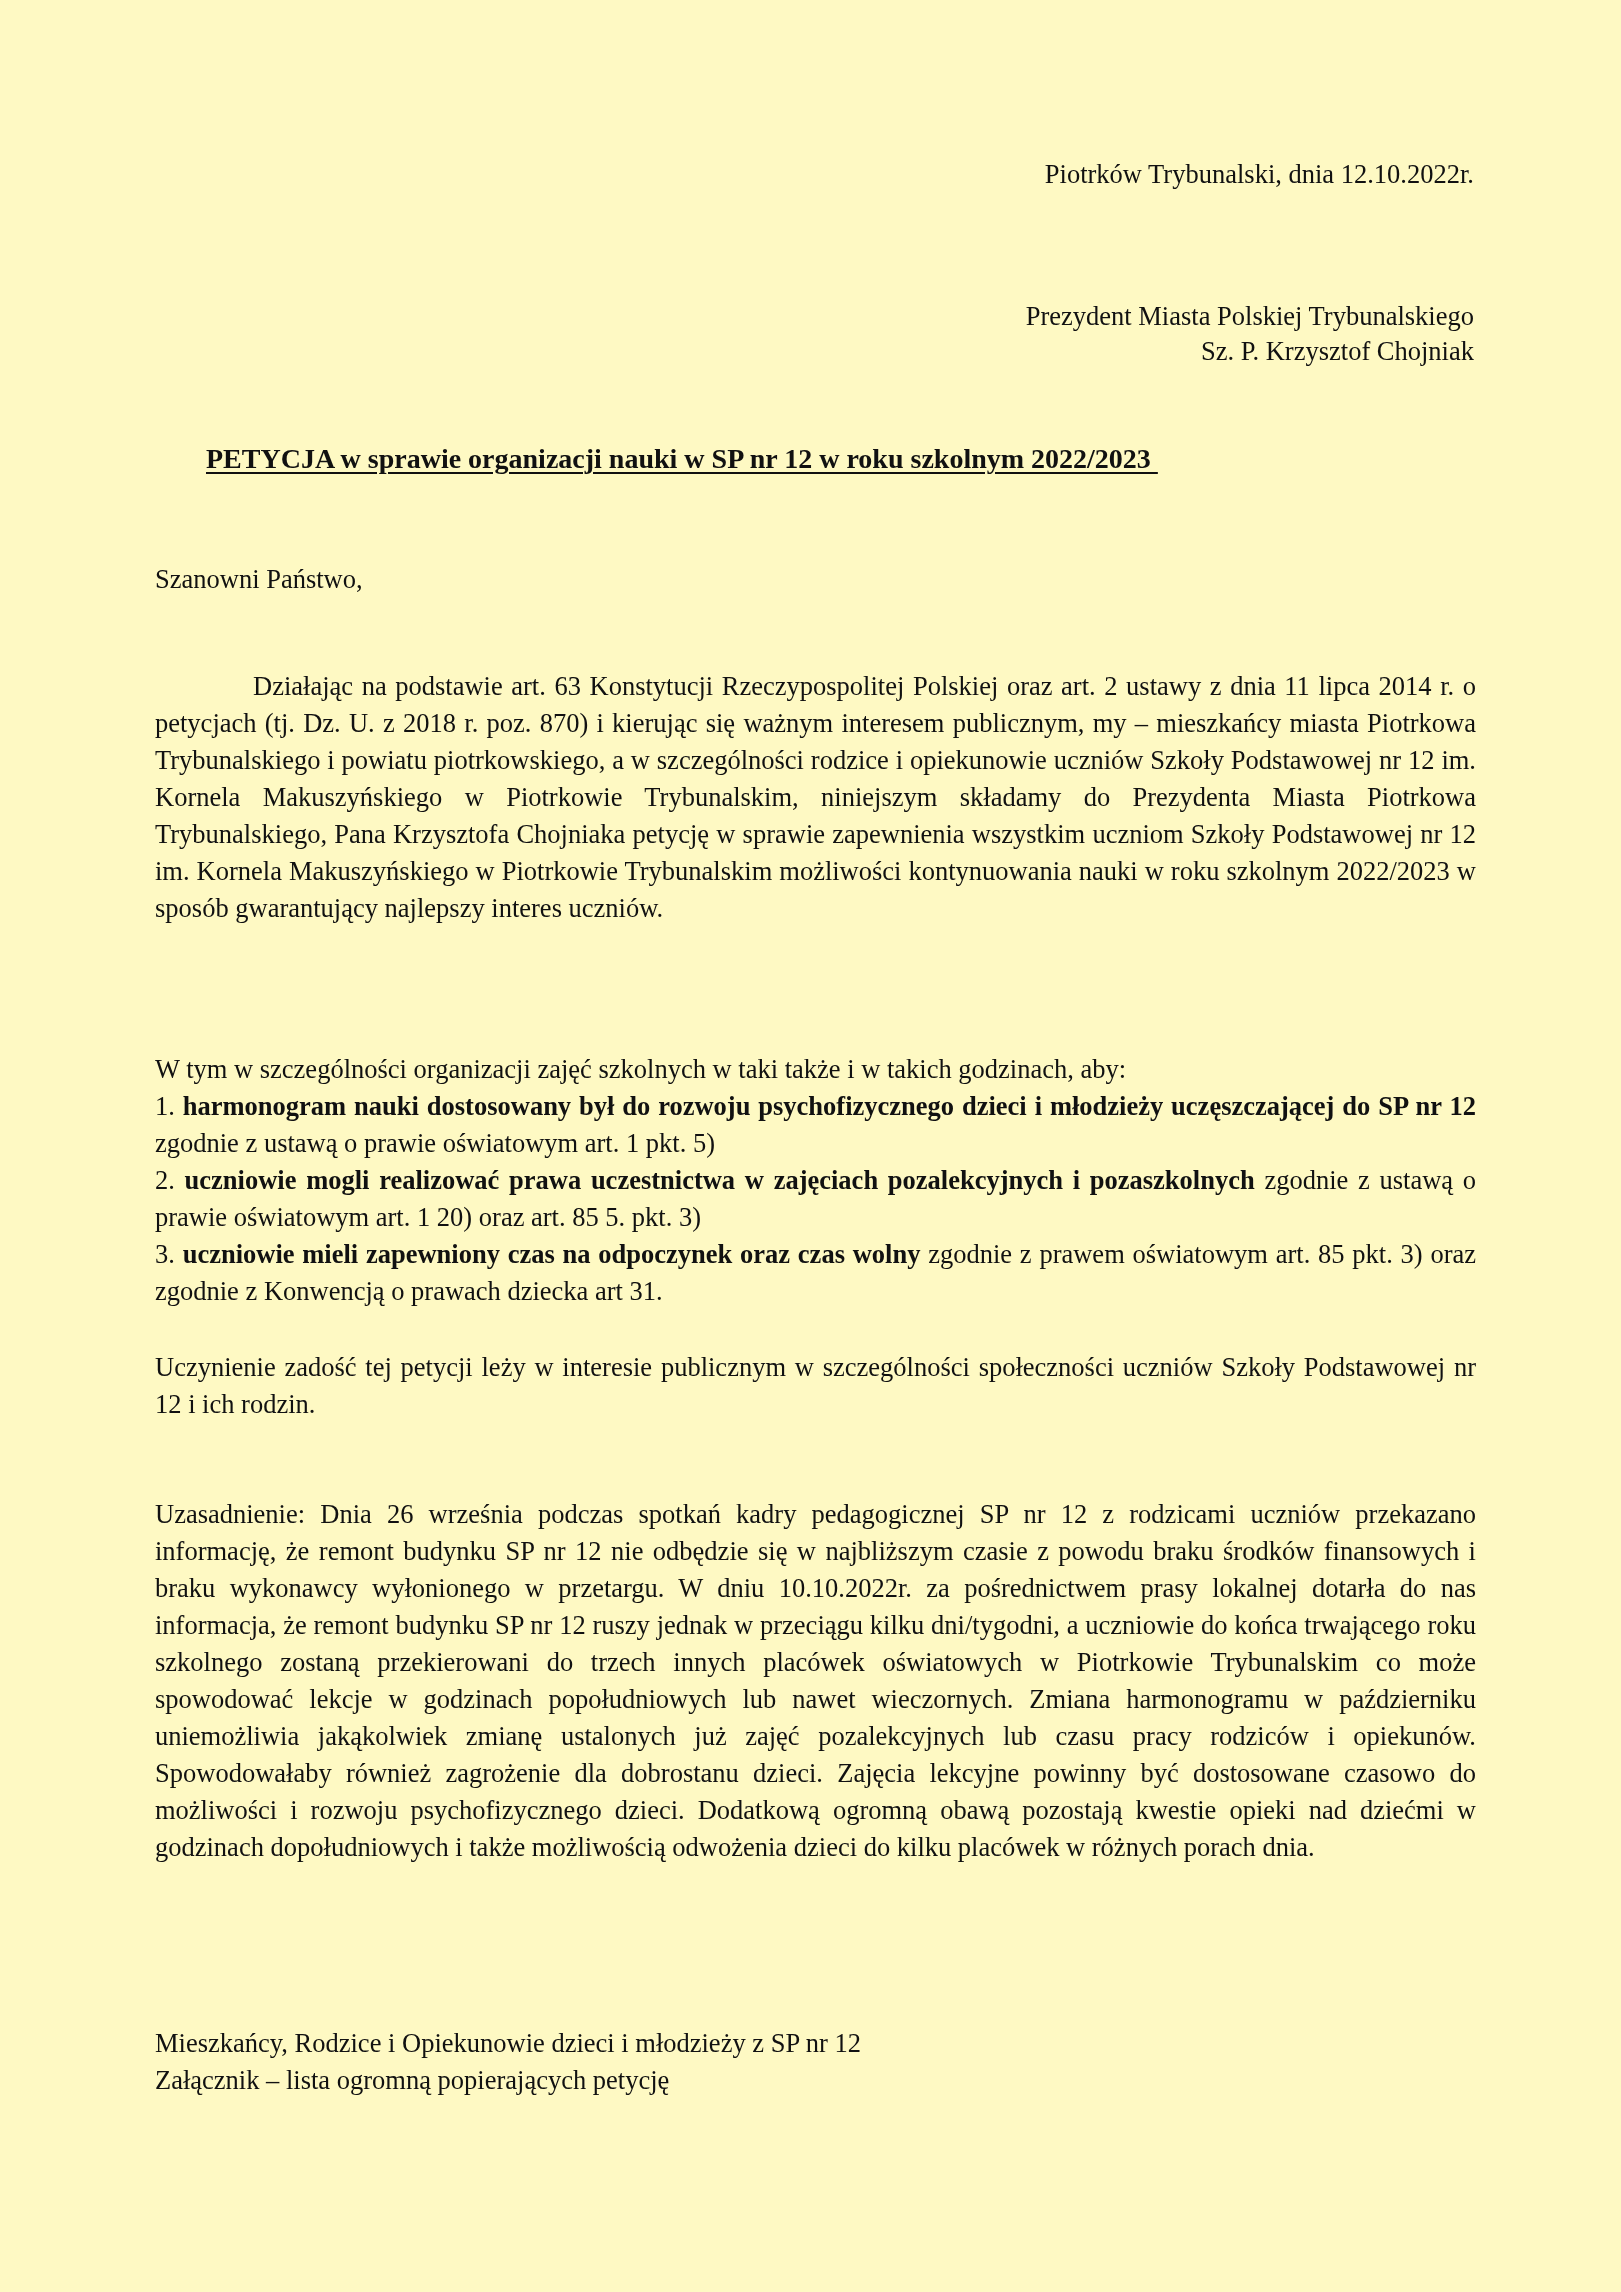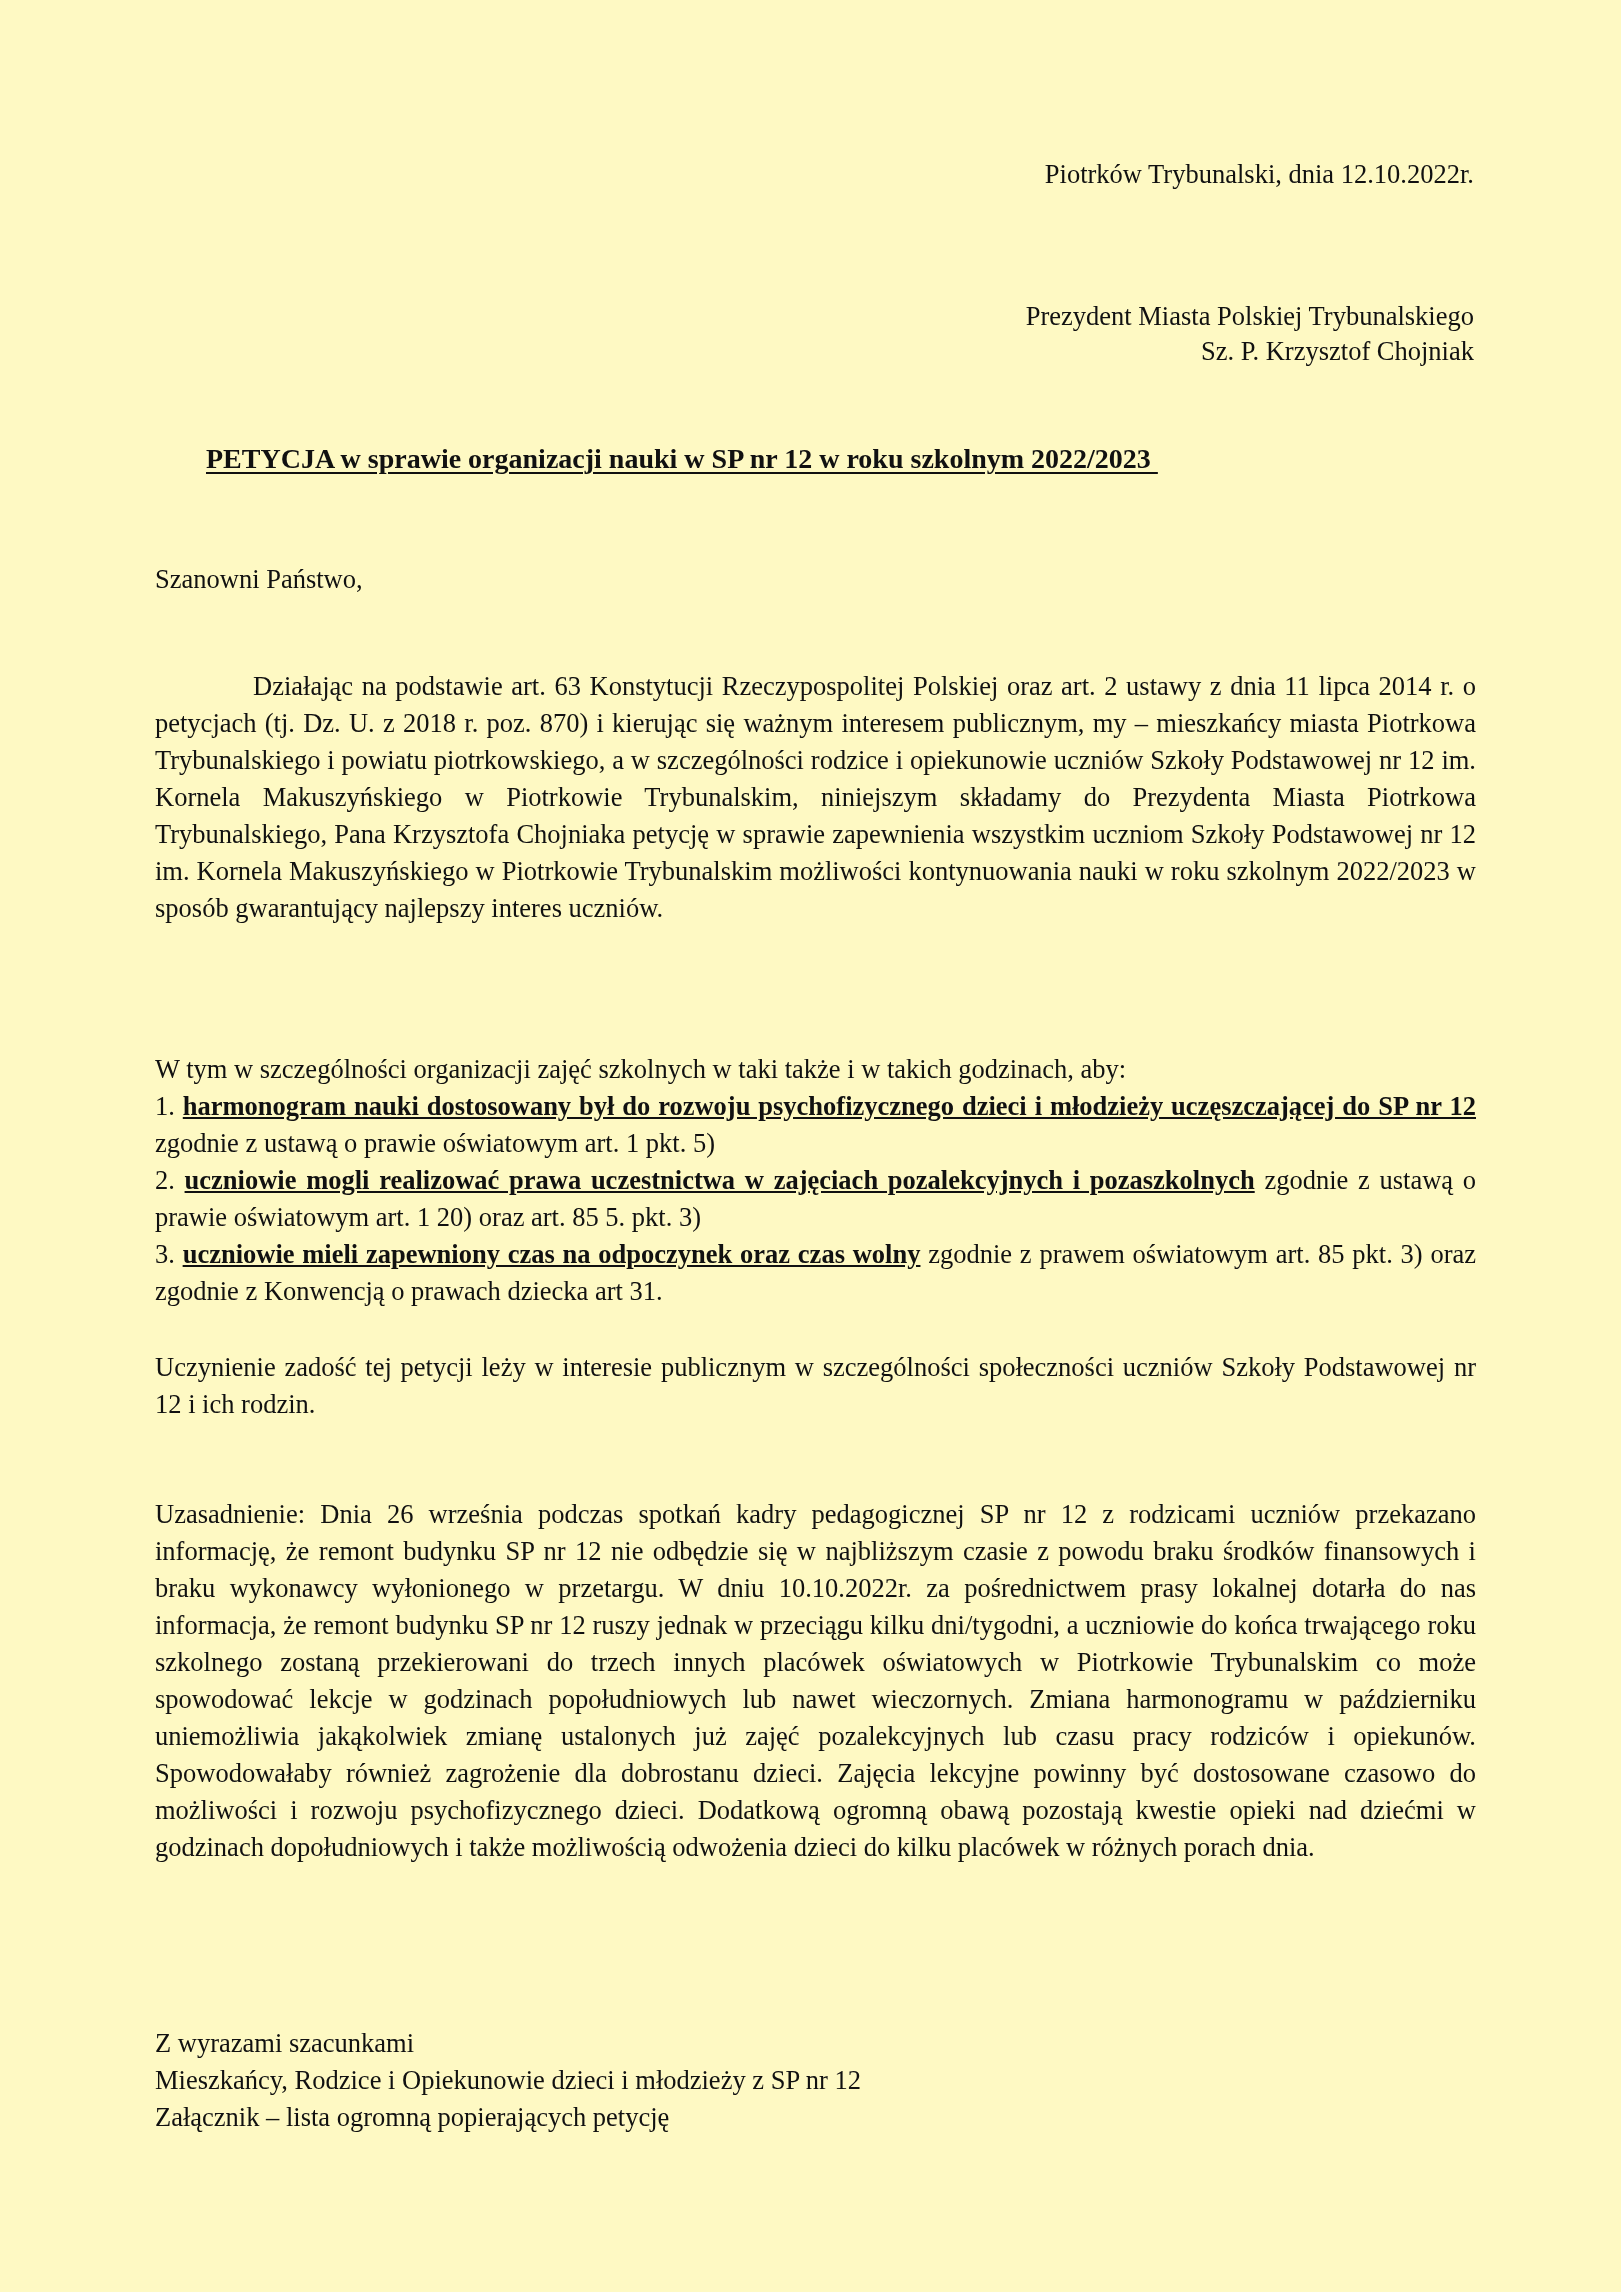--- a/index.html
+++ b/index.html
@@ -21,21 +21,21 @@
   .justify { text-align: justify; }
   .greeting { top: 561px; }
   .intro { top: 668px; text-indent: 98px; }
   .request { top: 1051px; }
   .request .line { display: block; }
   .request .item { display: block; text-align: justify; text-align-last: left; }
   .conclusion { top: 1349px; }
   .justification { top: 1496px; }
   .closing { top: 2025px; }
   .closing span { display: block; }
-  b { font-weight: bold; text-decoration: underline; }
+  b { font-weight: bold; }
 </style>
 </head>
 <body>
 
 <div class="page">
 
   <div class="right-block date">Piotrków Trybunalski, dnia 12.10.2022r.</div>
 
   <div class="right-block recipient">
     <div>Prezydent Miasta Polskiej Trybunalskiego</div>
@@ -53,19 +53,18 @@
     <span class="item"><span>1.</span> <b>harmonogram nauki dostosowany był do rozwoju psychofizycznego dzieci i młodzieży uczęszczającej do SP nr 12</b><span> zgodnie z ustawą o prawie oświatowym art. 1 pkt. 5)</span></span>
     <span class="item"><span>2.</span> <b>uczniowie mogli realizować prawa uczestnictwa w zajęciach pozalekcyjnych i pozaszkolnych</b><span> zgodnie z ustawą o prawie oświatowym art. 1 20) oraz art. 85 5. pkt. 3)</span></span>
     <span class="item"><span>3.</span> <b>uczniowie mieli zapewniony czas na odpoczynek oraz czas wolny</b><span> zgodnie z prawem oświatowym art. 85 pkt. 3) oraz zgodnie z Konwencją o prawach dziecka art 31.</span></span>
   </div>
 
   <div class="text justify conclusion">Uczynienie zadość tej petycji leży w interesie publicznym w szczególności społeczności uczniów Szkoły Podstawowej nr 12 i ich rodzin.</div>
 
   <div class="text justify justification">Uzasadnienie: Dnia 26 września podczas spotkań kadry pedagogicznej SP nr 12 z rodzicami uczniów przekazano informację, że remont budynku SP nr 12 nie odbędzie się w najbliższym czasie z powodu braku środków finansowych i braku wykonawcy wyłonionego w przetargu. W dniu 10.10.2022r. za pośrednictwem prasy lokalnej dotarła do nas informacja, że remont budynku SP nr 12 ruszy jednak w przeciągu kilku dni/tygodni, a uczniowie do końca trwającego roku szkolnego zostaną przekierowani do trzech innych placówek oświatowych w Piotrkowie Trybunalskim co może spowodować lekcje w godzinach popołudniowych lub nawet wieczornych. Zmiana harmonogramu w październiku uniemożliwia jakąkolwiek zmianę ustalonych już zajęć pozalekcyjnych lub czasu pracy rodziców i opiekunów.  Spowodowałaby również zagrożenie dla dobrostanu dzieci. Zajęcia lekcyjne powinny być dostosowane czasowo do możliwości i rozwoju psychofizycznego dzieci. Dodatkową ogromną obawą pozostają kwestie opieki nad dziećmi w godzinach dopołudniowych i także możliwością odwożenia dzieci do kilku placówek w różnych porach dnia.</div>
 
   <div class="text closing">
-    <span>Z wyrazami szacunkami</span>
     <span>Mieszkańcy, Rodzice i Opiekunowie dzieci i młodzieży z SP nr 12</span>
     <span>Załącznik – lista ogromną popierających petycję</span>
   </div>
 
 </div>
 
 
 </body></html>

